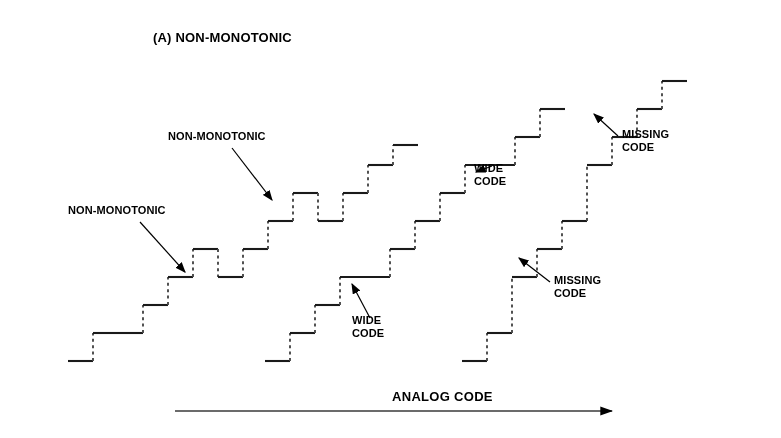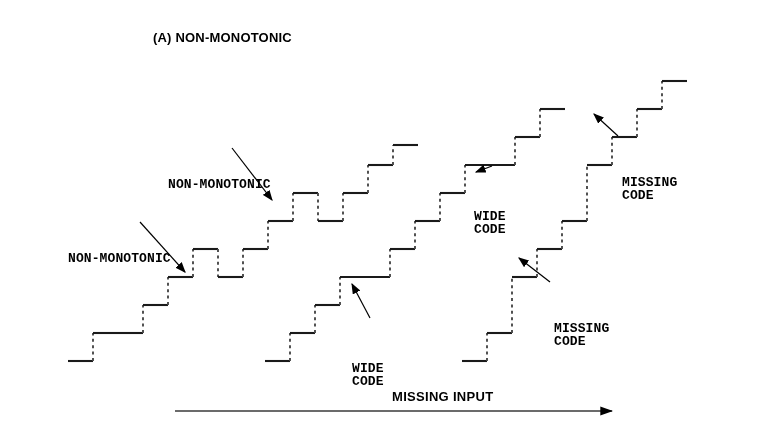--- a/index.html
+++ b/index.html
@@ -28,28 +28,27 @@
     font-family: "Liberation Sans", sans-serif;
     font-size: 13px;
     font-weight: bold;
     letter-spacing: 0.2px;
     white-space: nowrap;
     color: #000;
     margin-left: 43px;
   }
   .callout {
     position: absolute;
-    font-family: Liberation Mono, monospace;
-    font-size: 13px;
+    font-family: Liberation Sans, sans-serif;
+    font-size: 11px;
     font-weight: bold;
     letter-spacing: 0.1px;
     line-height: 13px;
     white-space: pre-line;
     color: #000;
-    margin-top: 48px;
   }
   .axis-label {
     position: absolute;
     font-family: "Liberation Sans", sans-serif;
     font-size: 13px;
     font-weight: bold;
     letter-spacing: 0.3px;
     white-space: nowrap;
     color: #000;
   }
@@ -161,14 +160,14 @@
   <div class="callout" id="callout-a2" style="left:168px; top:130px;">NON-MONOTONIC</div>
   <div class="callout" id="callout-b1" style="left:352px; top:314px;">WIDE
 CODE</div>
   <div class="callout" id="callout-b2" style="left:474px; top:162px;">WIDE
 CODE</div>
   <div class="callout" id="callout-c1" style="left:554px; top:274px;">MISSING
 CODE</div>
   <div class="callout" id="callout-c2" style="left:622px; top:128px;">MISSING
 CODE</div>
 
-  <div class="axis-label" id="axis-label" style="left:392px; top:389px;">MISSING INPUT</div>
+  <div class="axis-label" id="axis-label" style="left:392px; top:389px;">ANALOG CODE</div>
 </div>
 
 </body></html>

